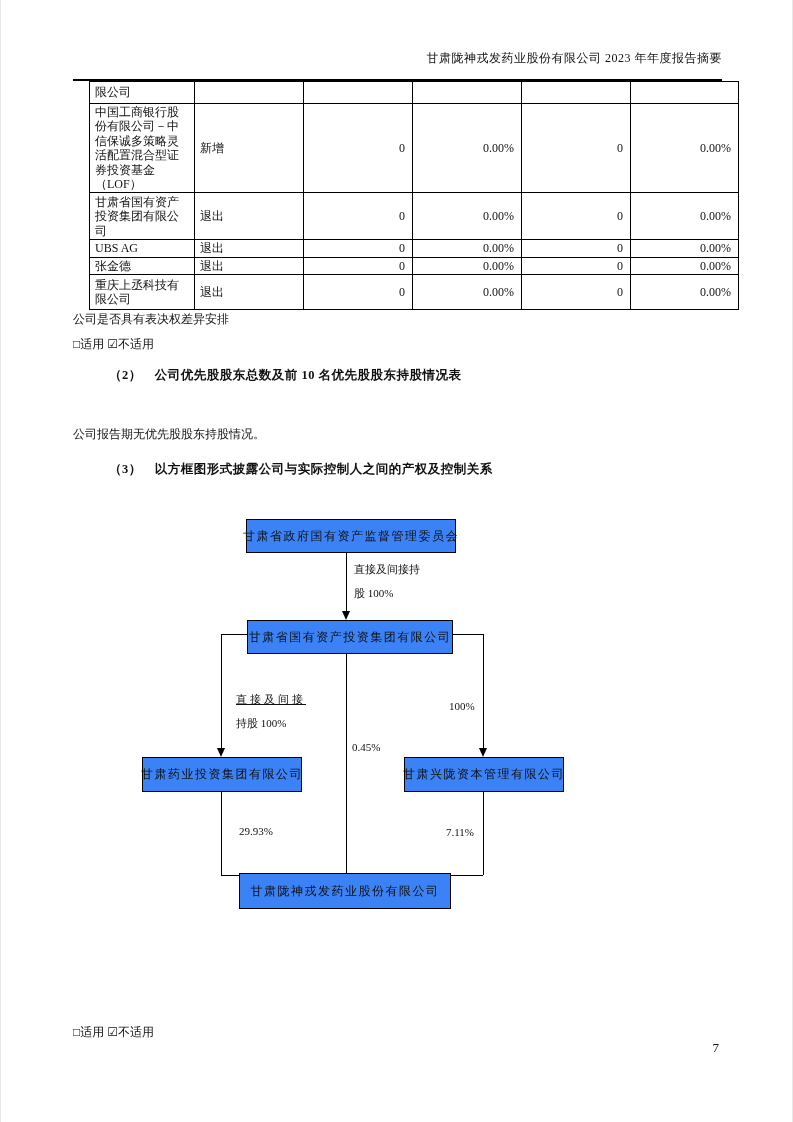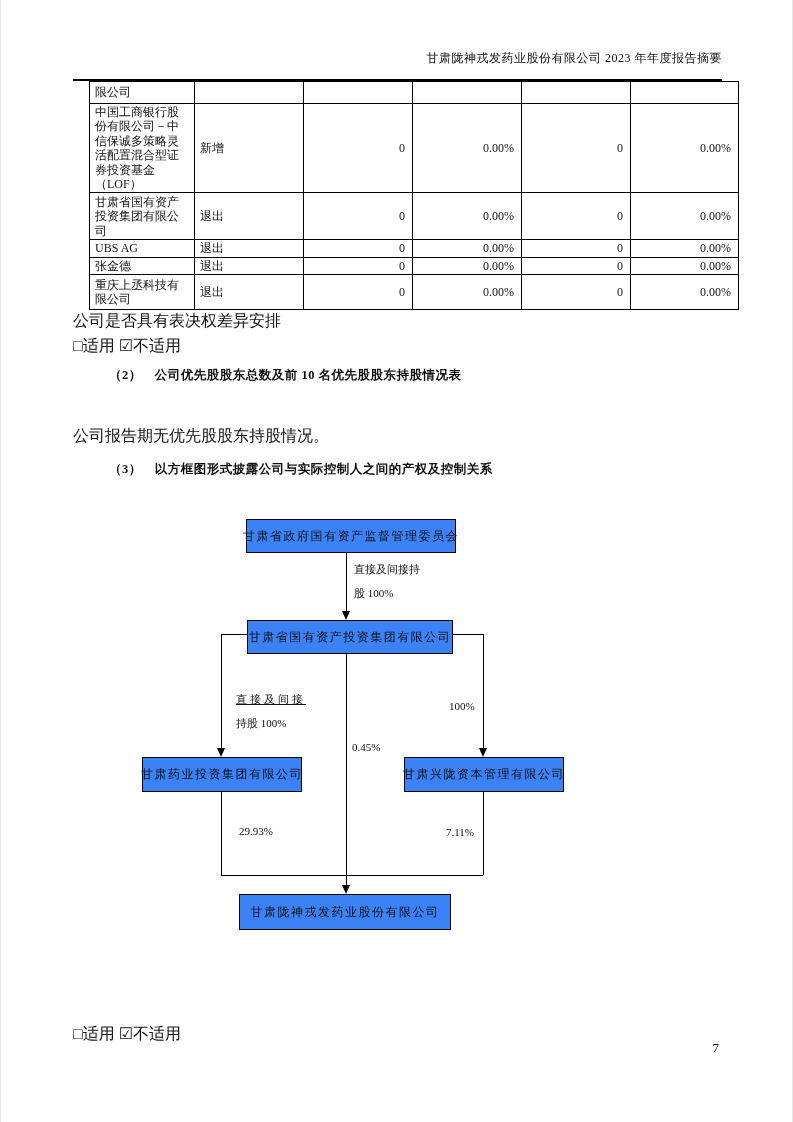--- a/index.html
+++ b/index.html
@@ -18,21 +18,21 @@
   table.sh{
     position:absolute;left:88px;top:81px;width:649px;
     border-collapse:collapse;table-layout:fixed;
     font-size:12px;line-height:1.2;
   }
   table.sh td{border:1px solid #000;padding:1px 6px 1px 5px;vertical-align:middle;overflow:hidden;}
   table.sh td.num{text-align:right;padding-right:7px;}
   tr.rh1{height:22px}tr.rh2{height:85px}tr.rh3{height:47px}
   tr.rh4{height:17px}tr.rh5{height:17px}tr.rh6{height:35px}
   
-  .tb{position:absolute;left:72px;width:649px;font-size:16px;}
+  .tb{position:absolute;left:72px;width:649px;font-size:12px;}
   .h23{font-size:12.5px;font-weight:bold;letter-spacing:.5px;margin-left:32px;}
   .h5s{font-size:13.5px;font-weight:bold;letter-spacing:.5px;}
   .pageno{position:absolute;left:72px;top:1040px;width:646px;text-align:right;font-size:13px;}
   
   .diagram{position:absolute;left:72px;top:505px;width:649px;height:432px;}
   .diagram svg{position:absolute;left:0;top:0;}
   .dbox{
     position:absolute;border:1px solid #000;background:#3b82f6;
     display:flex;align-items:center;justify-content:center;
     font-size:12px;letter-spacing:1.5px;white-space:nowrap;text-align:center;
@@ -130,21 +130,21 @@
         <polygon points="148,252 144,243 152,243"></polygon>
         <polygon points="410,252 406,243 414,243"></polygon>
         <polygon points="273,389 269,380 277,380"></polygon>
       </g>
     </svg>
 
     <div class="dbox" style="left:173px;top:14px;width:208px;height:32px">甘肃省政府国有资产监督管理委员会</div>
     <div class="dbox" style="left:174px;top:115px;width:204px;height:32px">甘肃省国有资产投资集团有限公司</div>
     <div class="dbox" style="left:69px;top:252px;width:158px;height:33px">甘肃药业投资集团有限公司</div>
     <div class="dbox" style="left:331px;top:252px;width:158px;height:33px">甘肃兴陇资本管理有限公司</div>
-    <div class="dbox" style="left:166px;top:389px;width:210px;height:34px">甘肃陇神戎发药业股份有限公司</div>
+    <div class="dbox" style="left:166px;top:368px;width:210px;height:34px">甘肃陇神戎发药业股份有限公司</div>
 
     <div class="dlabel" style="left:281px;top:57px">直接及间接持</div>
     <div class="dlabel" style="left:281px;top:81px">股 100%</div>
     <div class="dlabel sp" style="left:163px;top:187px">直接及间接</div>
     <div class="dlabel" style="left:163px;top:211px">持股 100%</div>
     <div class="dlabel" style="left:376px;top:195px">100%</div>
     <div class="dlabel" style="left:279px;top:236px">0.45%</div>
     <div class="dlabel" style="left:166px;top:320px">29.93%</div>
     <div class="dlabel" style="left:373px;top:321px">7.11%</div>
   </div>

